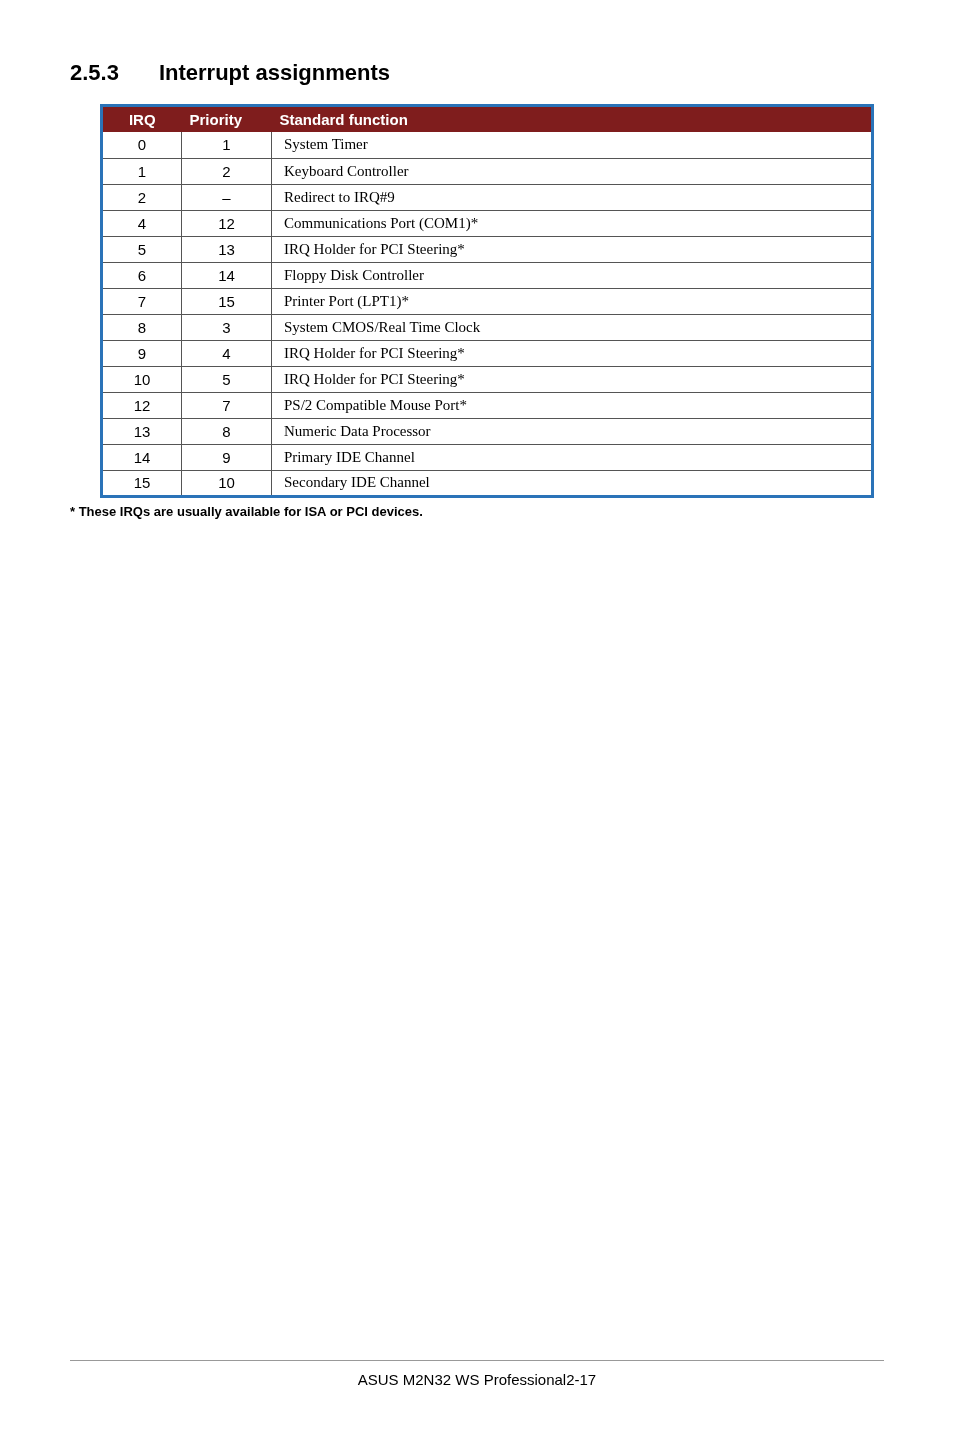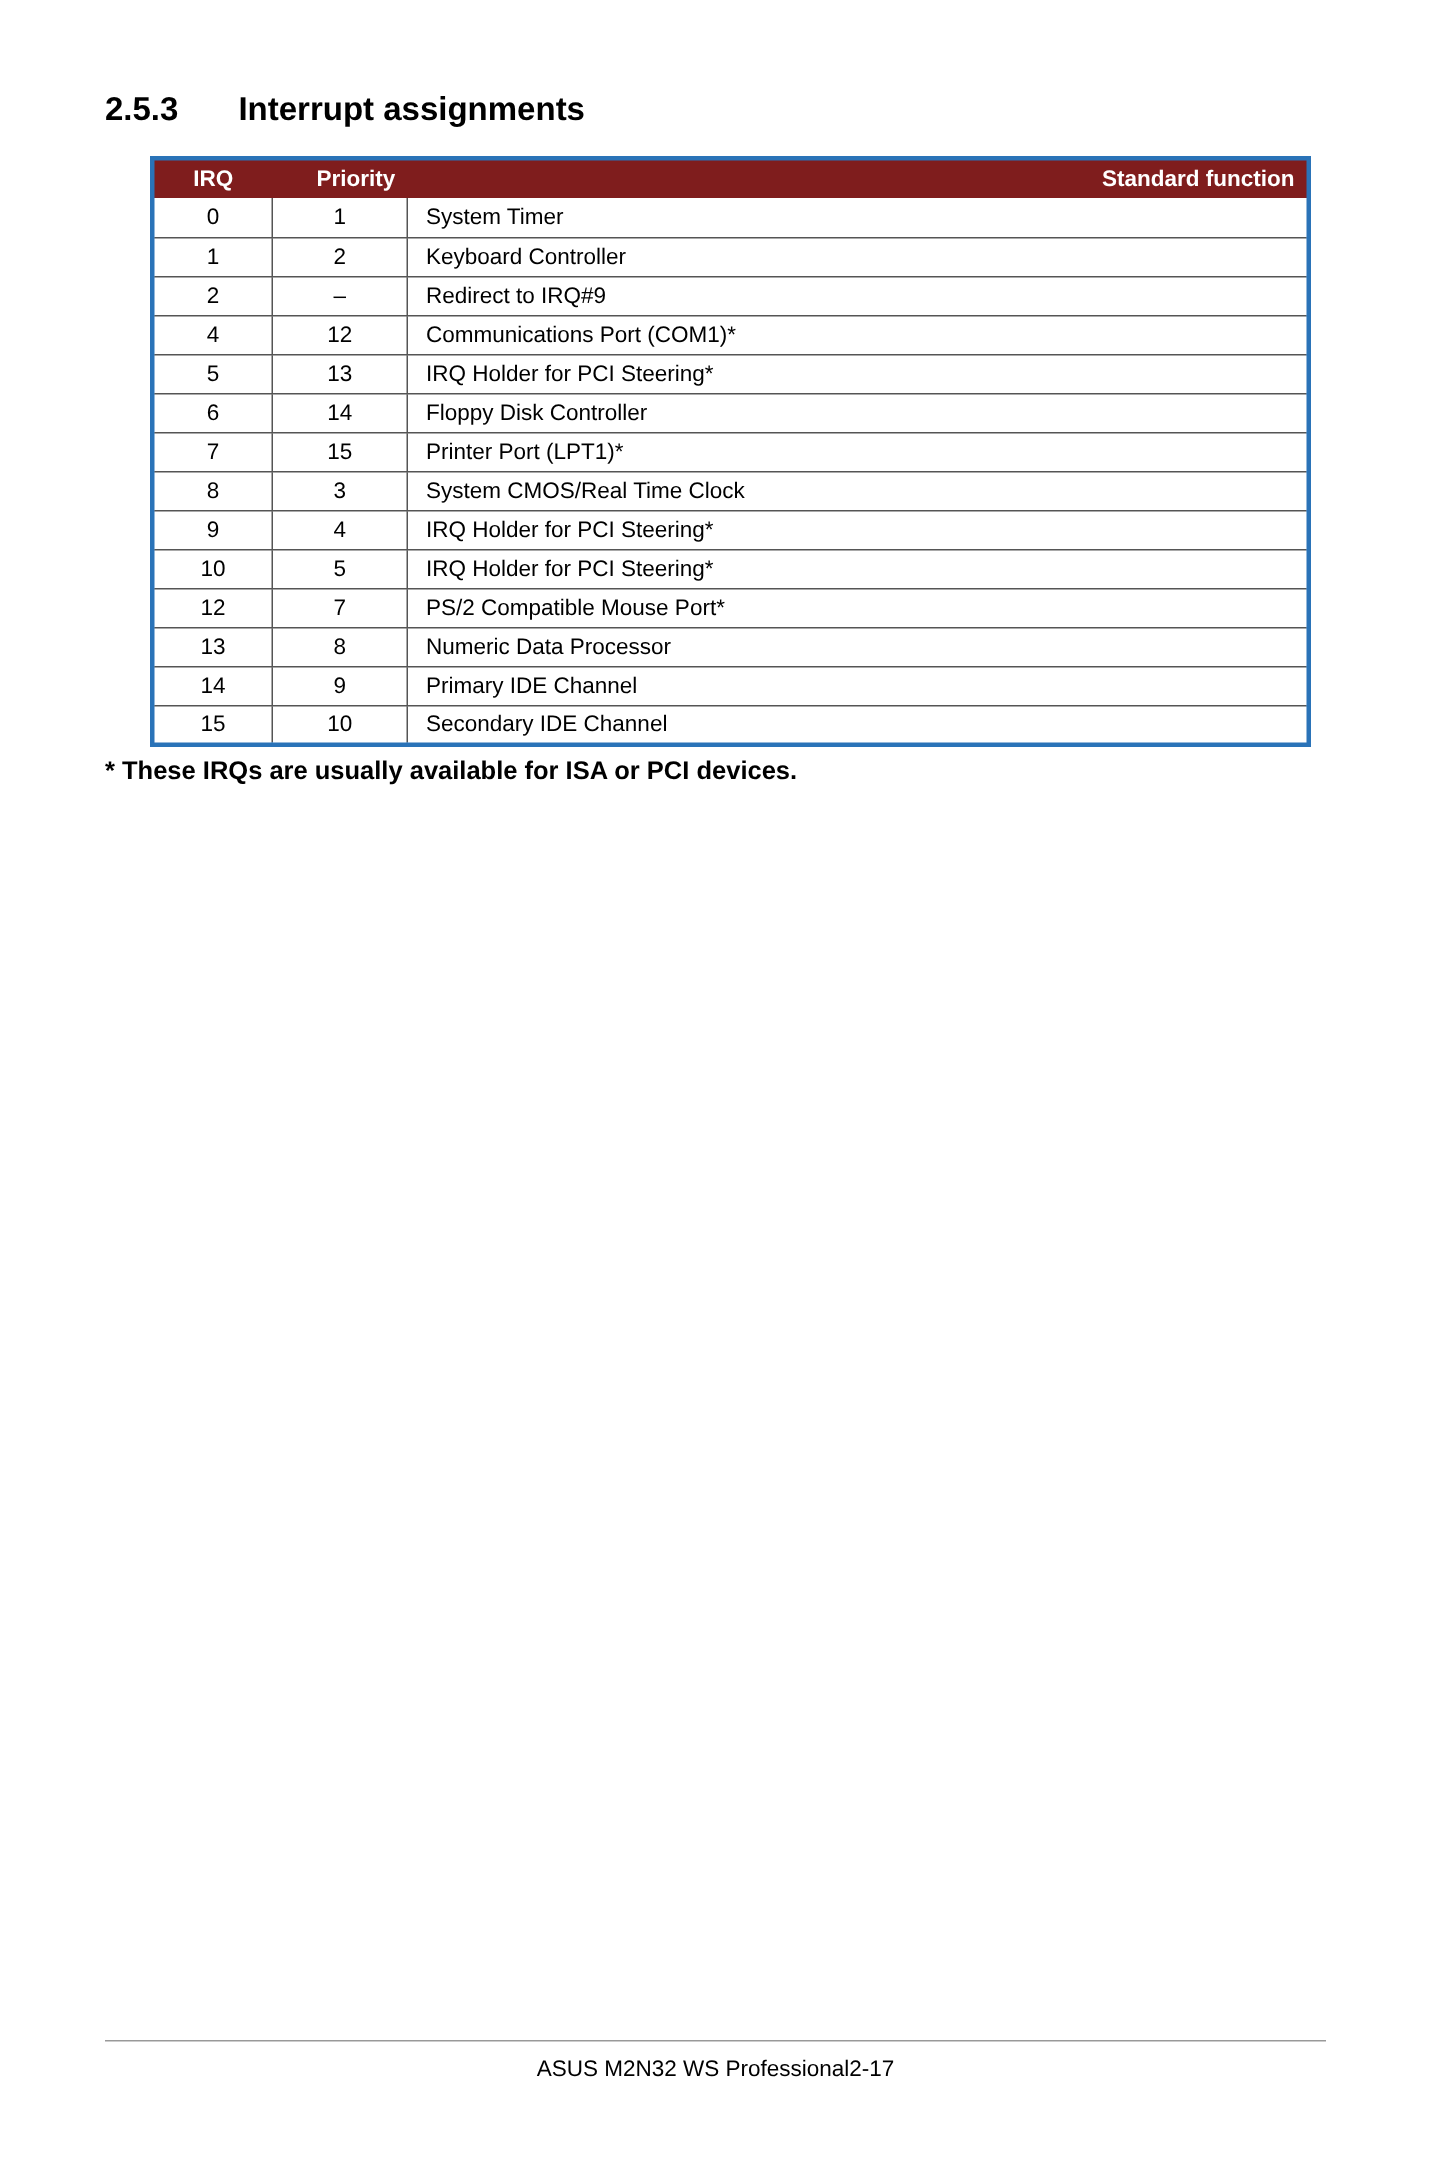--- a/index.html
+++ b/index.html
@@ -48,21 +48,21 @@
       border-left: 3px solid #2a73b8;
       border-right: 3px solid #2a73b8;
     }
     thead tr {
       background: #7f1d1d;
     }
     th {
       color: #fff;
       font-size: 15px;
       font-weight: bold;
-      text-align: right;
+      text-align: left;
       padding: 4px 8px 4px 8px;
     }
     th.col-irq {
       width: 80px;
       text-align: center;
     }
     th.col-priority {
       width: 90px;
     }
     tbody td {
@@ -81,23 +81,24 @@
       border-bottom: none;
     }
     td.col-irq {
       text-align: center;
     }
     td.col-priority {
       text-align: center;
     }
     td.col-func {
       padding-left: 12px;
+      font-family: Liberation Serif, serif;
     }
     .footnote {
-      font-size: 17px;
+      font-size: 13px;
       font-weight: bold;
       color: #000;
       margin-top: 6px;
     }
     .footer {
       border-top: 1px solid #999;
       padding-top: 10px;
       display: flex;
       justify-content: center;
       font-size: 15px;

